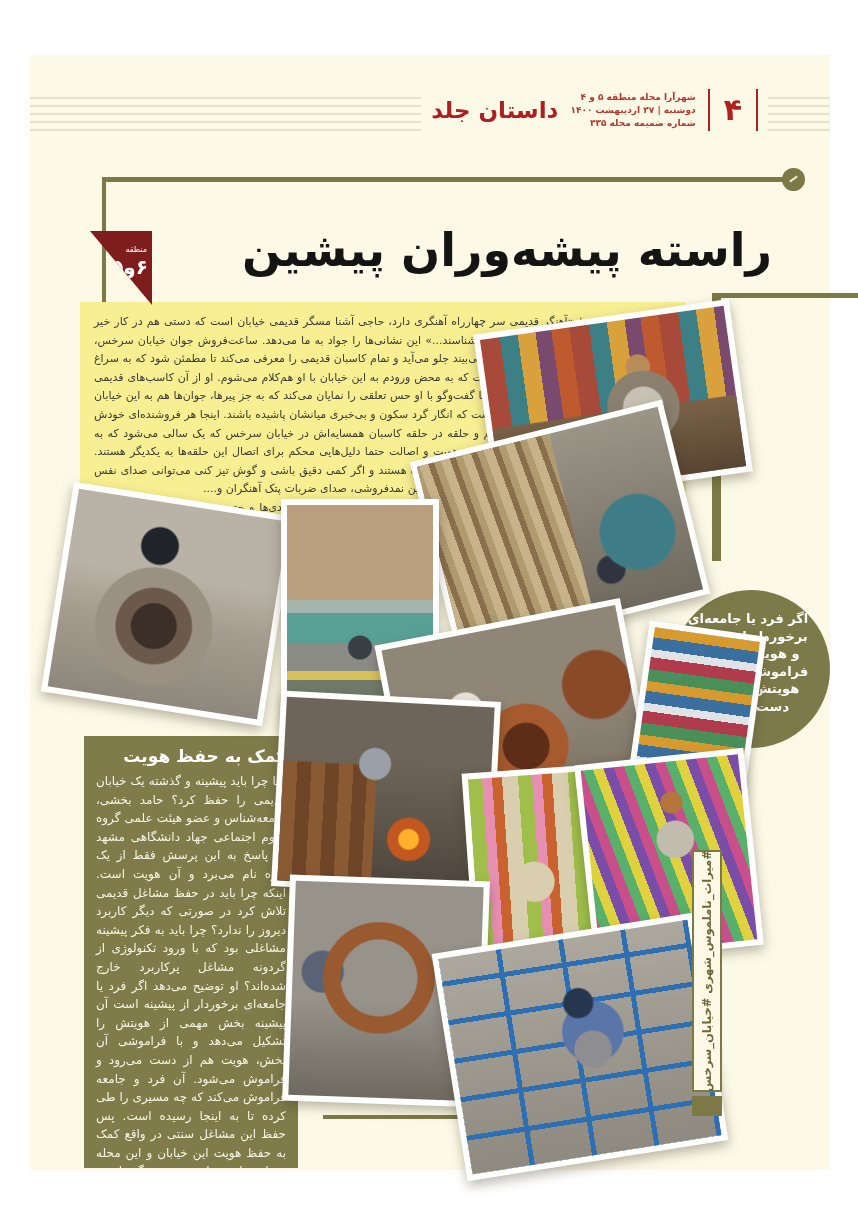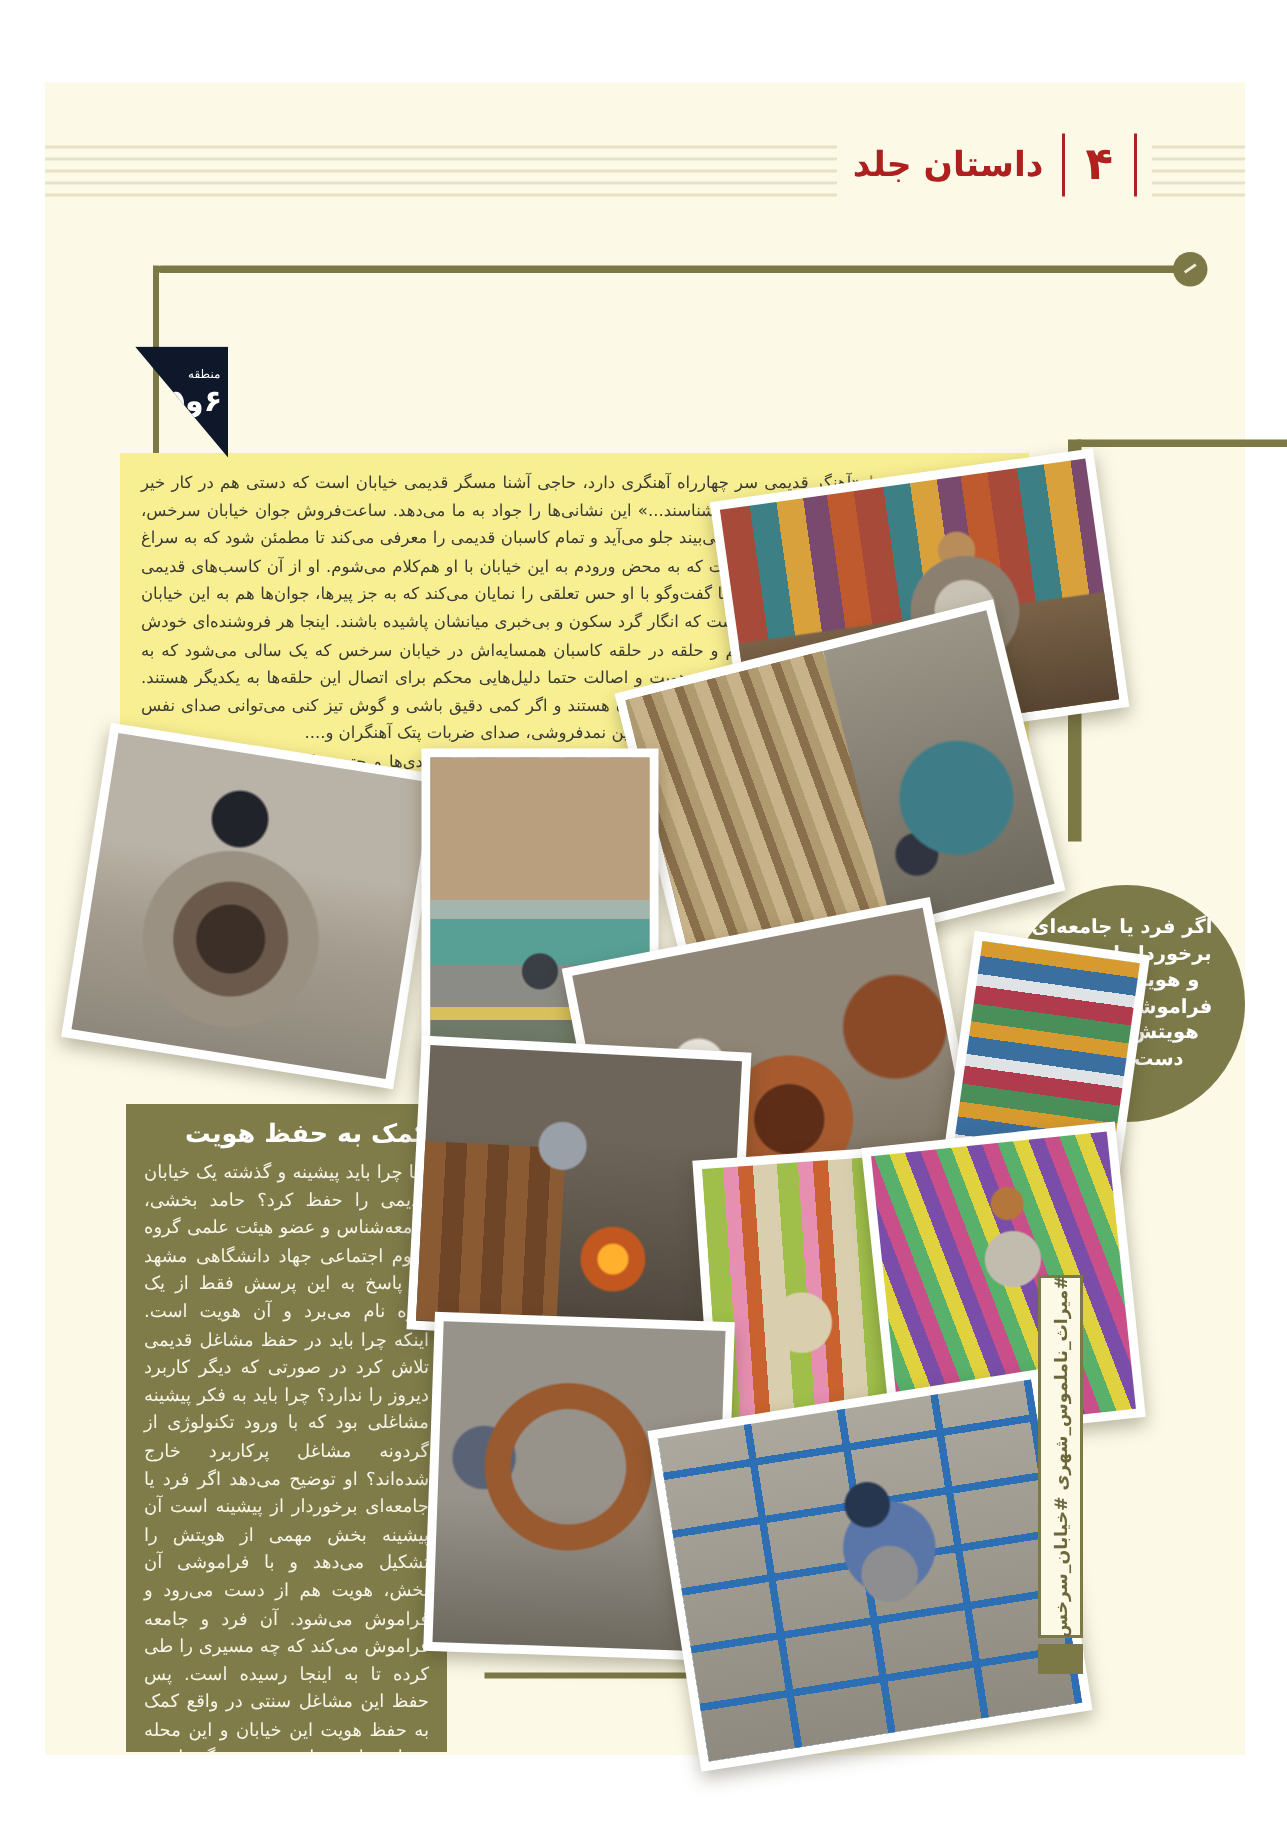--- a/index.html
+++ b/index.html
@@ -23,21 +23,21 @@
   .top-bar{left:75px;top:122px;width:682px;height:5px;border-radius:3px;}
   .left-bar{left:72px;top:122px;width:4px;height:126px;}
   .circle-ornament{position:absolute;left:752px;top:113px;width:23px;height:23px;border-radius:50%;background:#7c7947;z-index:2;}
   .circle-ornament i{position:absolute;left:7px;top:10px;width:9px;height:2px;background:#efecd8;transform:rotate(-35deg);display:block;}
   .right-frame-h{left:688px;top:238px;width:140px;height:5px;}
   .right-frame-v{left:682px;top:238px;width:9px;height:268px;}
   .bottom-frame-h{left:293px;top:1060px;width:240px;height:4px;}
   .bottom-frame-v{left:529px;top:1002px;width:4px;height:62px;}
 
   
-  .region-badge{position:absolute;left:60px;top:176px;width:62px;height:74px;background:#0f172a;clip-path:polygon(0 0,100% 0,100% 100%);z-index:3;color:#fff;direction:rtl;}
+  .region-badge{position:absolute;left:60px;top:176px;width:62px;height:74px;background:#7f1d1d;clip-path:polygon(0 0,100% 0,100% 100%);z-index:3;color:#fff;direction:rtl;}
   .region-badge .rw{position:absolute;right:5px;top:14px;font-size:8px;}
   .region-badge .rn{position:absolute;right:4px;top:24px;font-size:20px;font-weight:bold;}
 
   
   .kicker{position:absolute;right:58px;top:140px;width:620px;text-align:right;direction:rtl;font-size:17px;font-weight:bold;color:#1b1b1b;z-index:2;}
   .title{position:absolute;right:58px;top:168px;text-align:right;direction:rtl;font-size:46px;font-weight:900;color:#141414;z-index:2;letter-spacing:-1px;}
 
   
   .lede{position:absolute;left:50px;top:247px;width:606px;height:212px;background:#f8ef92;z-index:2;box-sizing:border-box;padding:11px 14px;overflow:hidden;}
   .lede p{margin:0;direction:rtl;text-align:justify;font-size:11px;line-height:18.6px;color:#3a3a34;}
@@ -139,38 +139,44 @@
     <div class="staff">
       <div style="top:42px"></div>
         <div style="top:50px"></div>
         <div style="top:58px"></div>
         <div style="top:66px"></div>
         <div style="top:74px"></div>
     </div>
 
     <div class="masthead">
       <div class="page-number">۴</div>
+      <div class="issue-info">
+        <span>شهرآرا محله منطقه ۵ و ۴</span>
+        <span>دوشنبه | ۲۷ اردیبهشت ۱۴۰۰</span>
+        <span>شماره ضمیمه محله ۳۳۵</span>
+      </div>
       <div class="section-label">داستان جلد</div>
     </div>
 
     <div class="bar top-bar"></div>
     <div class="bar left-bar"></div>
     <div class="circle-ornament">
         <i></i>
       </div>
     <div class="bar right-frame-h"></div>
     <div class="bar right-frame-v"></div>
     <div class="bar bottom-frame-h"></div>
     <div class="bar bottom-frame-v"></div>
 
     <div class="region-badge">
       <span class="rw">منطقه</span>
       <span class="rn">۶و۵</span>
     </div>
 
+    <div class="title">راسته پیشه‌وران پیشین</div>
 
     <div class="lede">
       <p><span class="byline">سحر نیکوعقیده | </span><span>«آهنگر قدیمی سر چهارراه آهنگری دارد، حاجی آشنا مسگر قدیمی خیابان است که دستی هم در کار خیر دارد، روغن‌گیری فاضلی را هم که همه می‌شناسند...» این نشانی‌ها را جواد به ما می‌دهد. ساعت‌فروش جوان خیابان سرخس، همین که دوربین و قلم و کاغذ را دستمان می‌بیند جلو می‌آید و تمام کاسبان قدیمی را معرفی می‌کند تا مطمئن شود که به سراغ تک‌تکشان می‌رویم. جواد اولین کاسبی است که به محض ورودم به این خیابان با او هم‌کلام می‌شوم. او از آن کاسب‌های قدیمی سن‌وسال‌دار نیست که به دنبالش باشم اما گفت‌وگو با او حس تعلقی را نمایان می‌کند که به جز پیرها، جوان‌ها هم به این خیابان دارند. اینجا شبیه بعضی بازارهای شهر نیست که انگار گرد سکون و بی‌خبری میانشان پاشیده باشند. اینجا هر فروشنده‌ای خودش را حلقه‌ای کوچک می‌داند از زنجیر محکم و حلقه در حلقه کاسبان همسایه‌اش در خیابان سرخس که یک سالی می‌شود که به شهدای فاطمیون تغییر نام داده است. قدمت، هویت و اصالت حتما دلیل‌هایی محکم برای اتصال این حلقه‌ها به یکدیگر هستند. این مشاغل سنتی هنوز که هنوز است از گذر سال‌ها زنده هستند و اگر کمی دقیق باشی و گوش تیز کنی می‌توانی صدای نفس کشیدنشان را بشنوی. صدای زنگوله‌های دام در قدیمی‌ترین نمدفروشی، صدای ضربات پتک آهنگران و....</span></p>
       <p>با وجود عکس‌ها و گزارش‌های متعددی که از این خیابان تهیه شده، بسیاری از مشهدی‌ها و حتی ساکنان مناطق هم‌جوار این خیابان را آن طور که باید و شاید نمی‌شناسند. جایی که در سمت در پایین پای حضرت و مجاورت حرم امام رضا(ع) و مرز مشترک مناطق ۵ و ۴ شهری قرار دارد و می‌تواند گردشگران بسیاری را جذب کند اما غریبانه‌تر نسبت به گذشته به حیاتش ادامه می‌دهد.</p>
     </div>
 
     <div class="quote-circle">
       <div>اگر فرد یا جامعه‌ای برخوردار از پیشینه و هویت است، با فراموشی آن بخش هویتش را هم از دست می‌دهد</div>
     </div>
 

